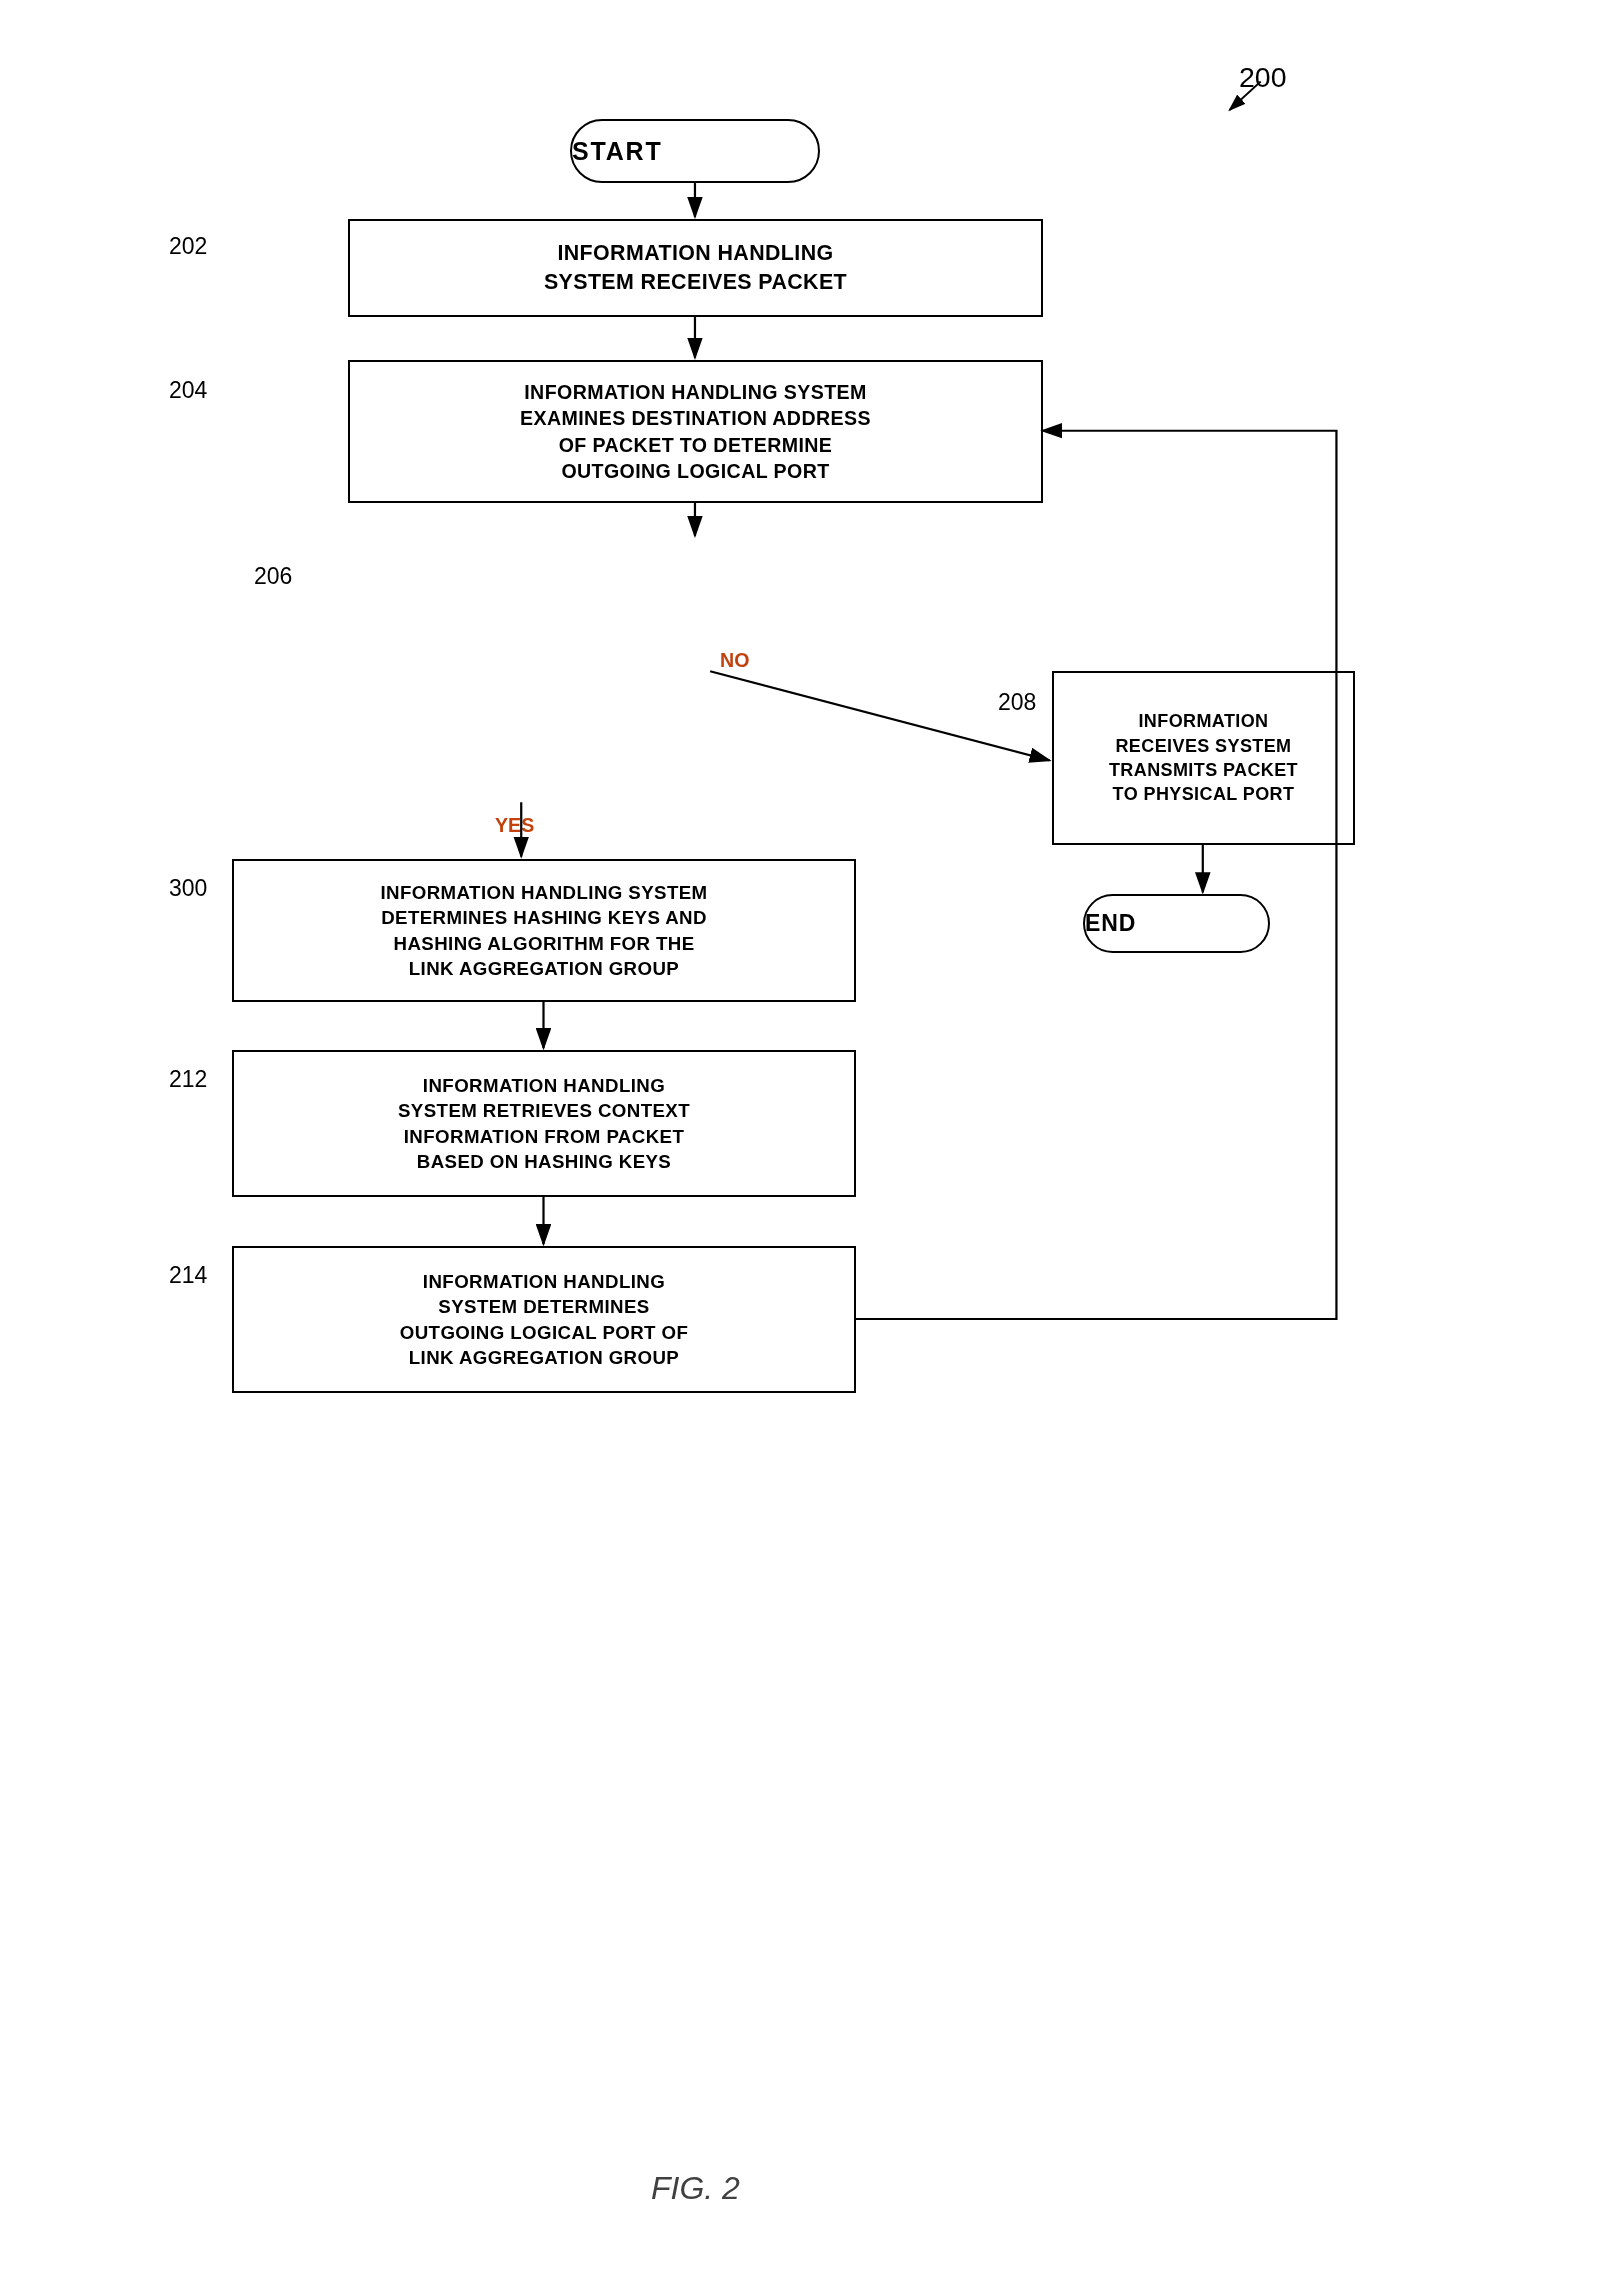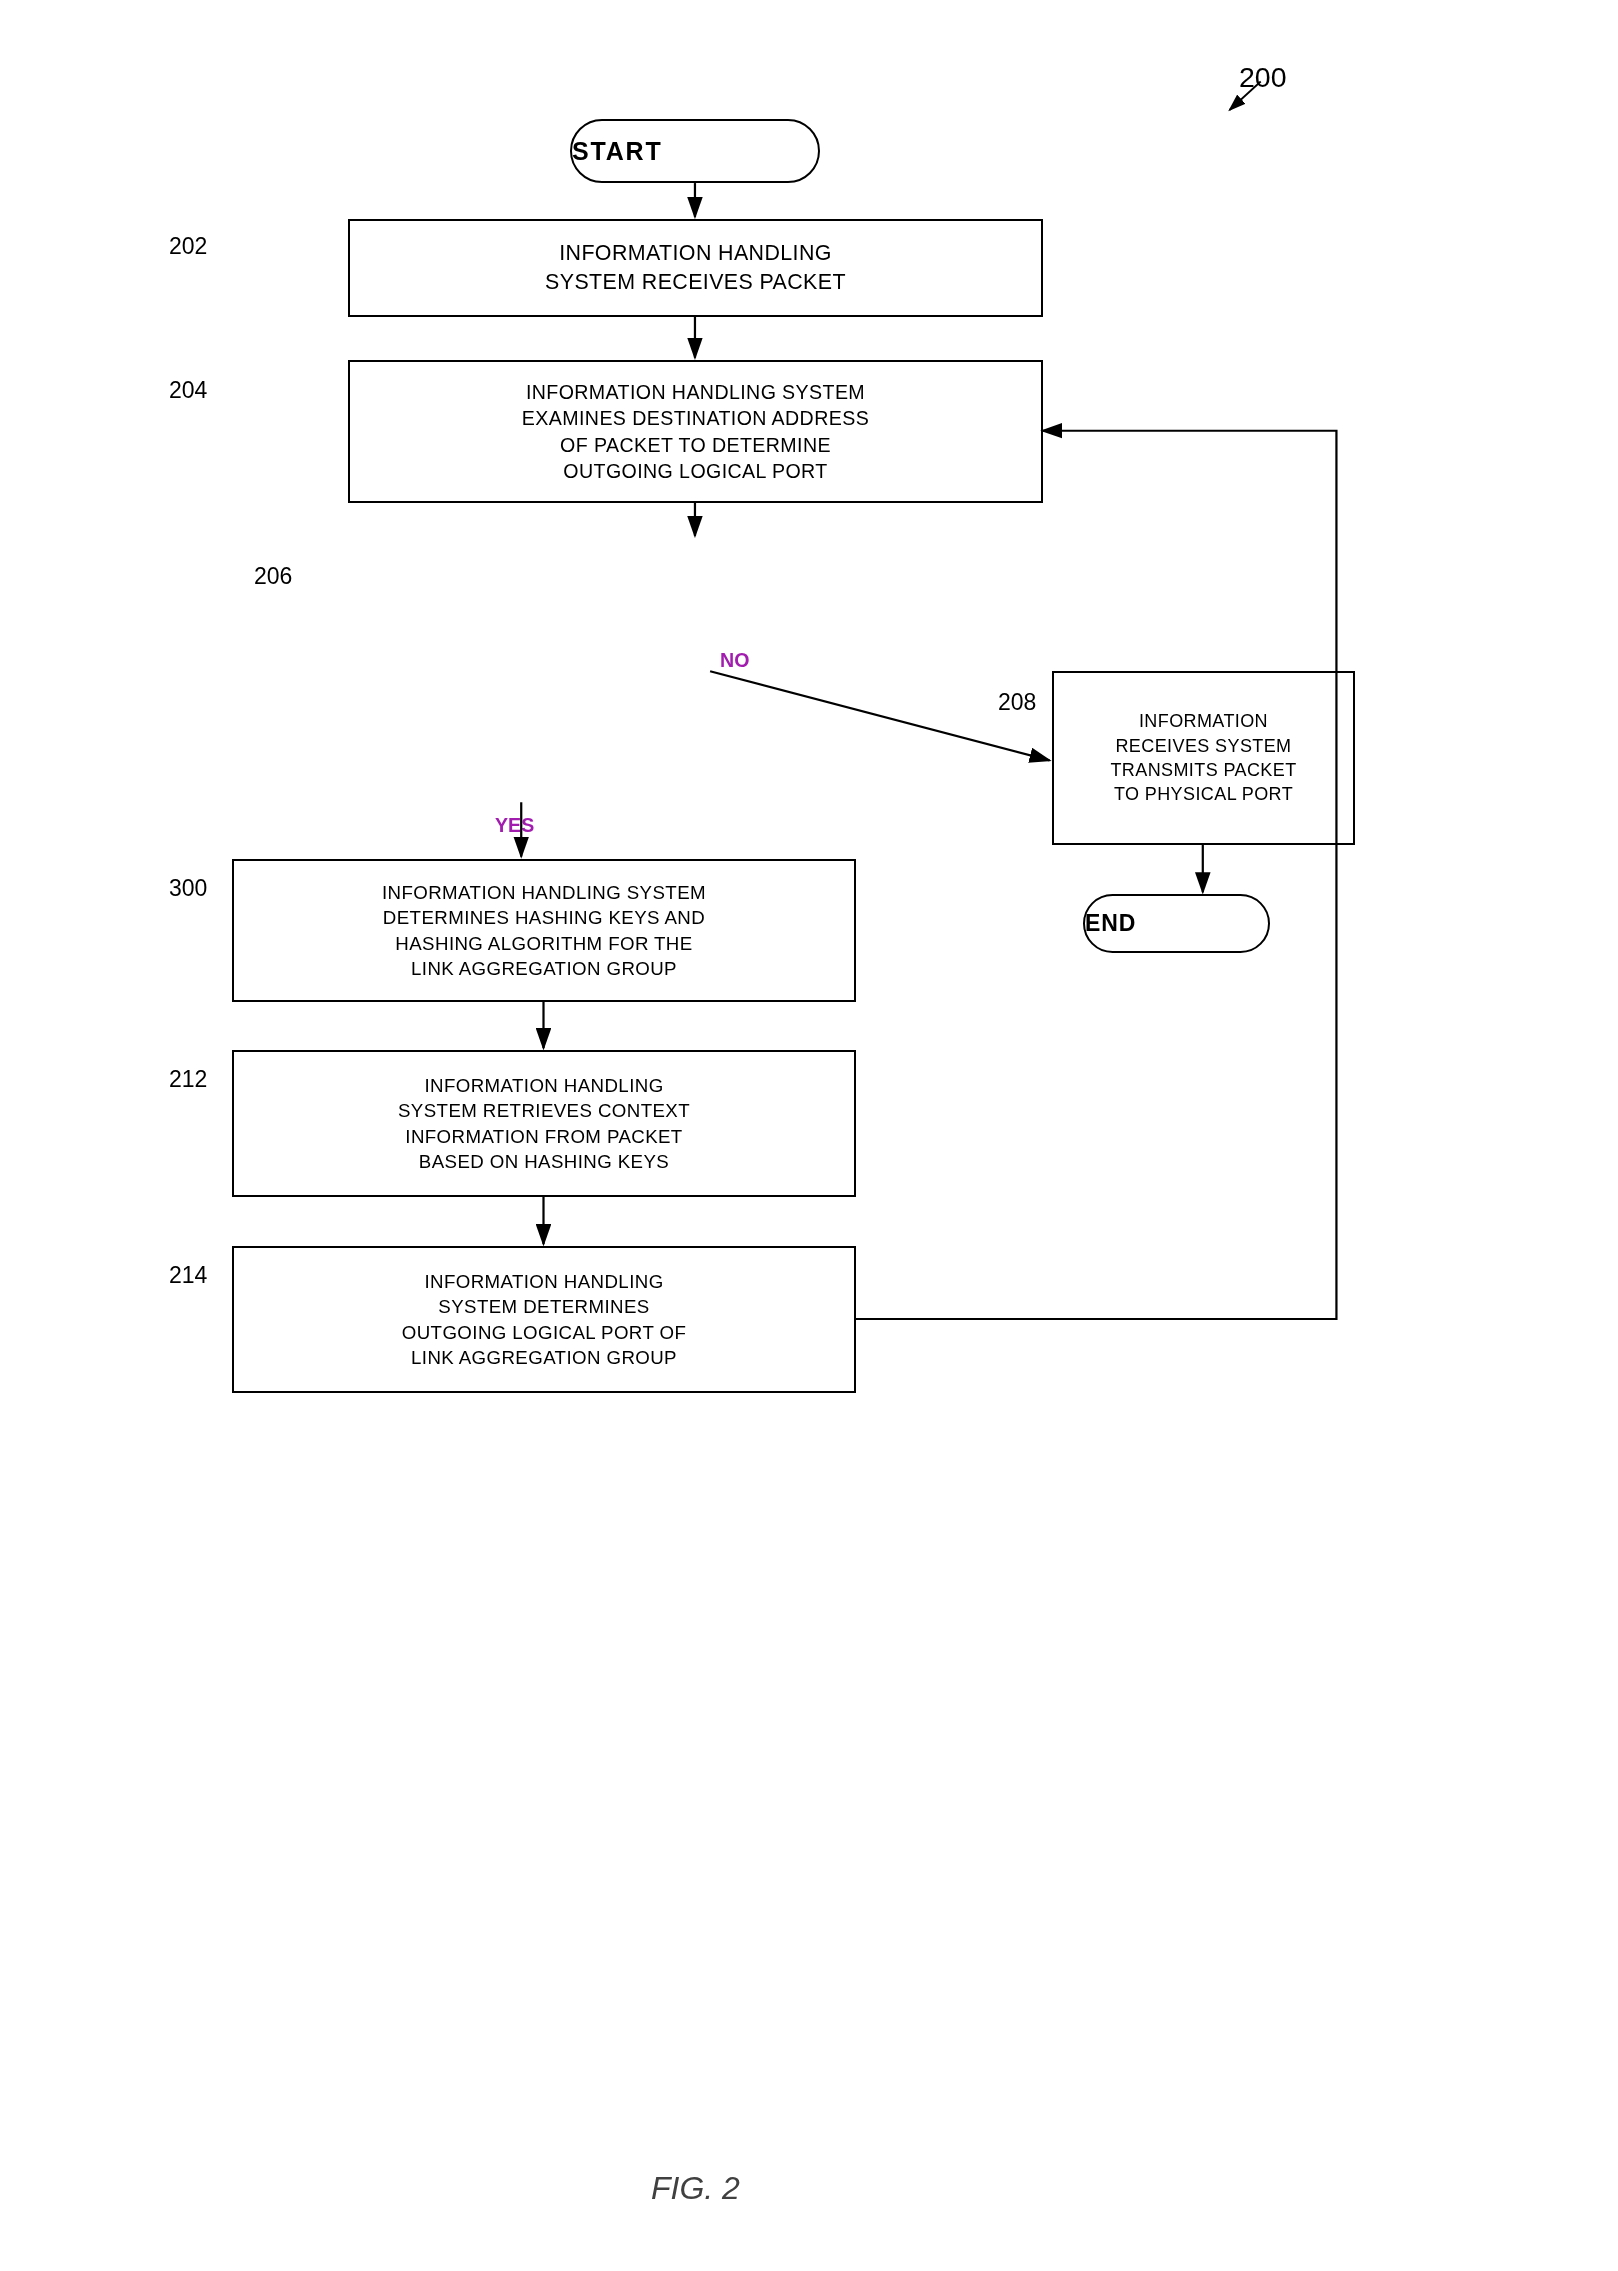--- a/index.html
+++ b/index.html
@@ -16,21 +16,21 @@
       width: 1306px;
       height: 2271px;
       background: #ffffff;
       margin-top: 12px;
     }
     
     .fc-label {
       position: absolute;
       font-size: 19.6px;
       font-weight: normal;
-      color: #a21caf;
+      color: #c2410c;
     }
     .fc-ref {
       position: absolute;
       font-size: 23px;
       font-weight: normal;
       color: #000;
     }
     
     .fc-terminal {
       position: absolute;
@@ -47,21 +47,21 @@
     
     .fc-process {
       position: absolute;
       border: 2.2px solid #000;
       background: #fff;
       display: flex;
       align-items: center;
       justify-content: center;
       text-align: center;
       font-size: 19.6px;
-      font-weight: normal;
+      font-weight: bold;
       letter-spacing: 0.4px;
       line-height: 1.35;
       padding: 7.1px 12.5px;
     }
     
     .fc-diamond-wrap {
       position: absolute;
     }
     .fc-diamond-wrap svg {
       position: absolute;

